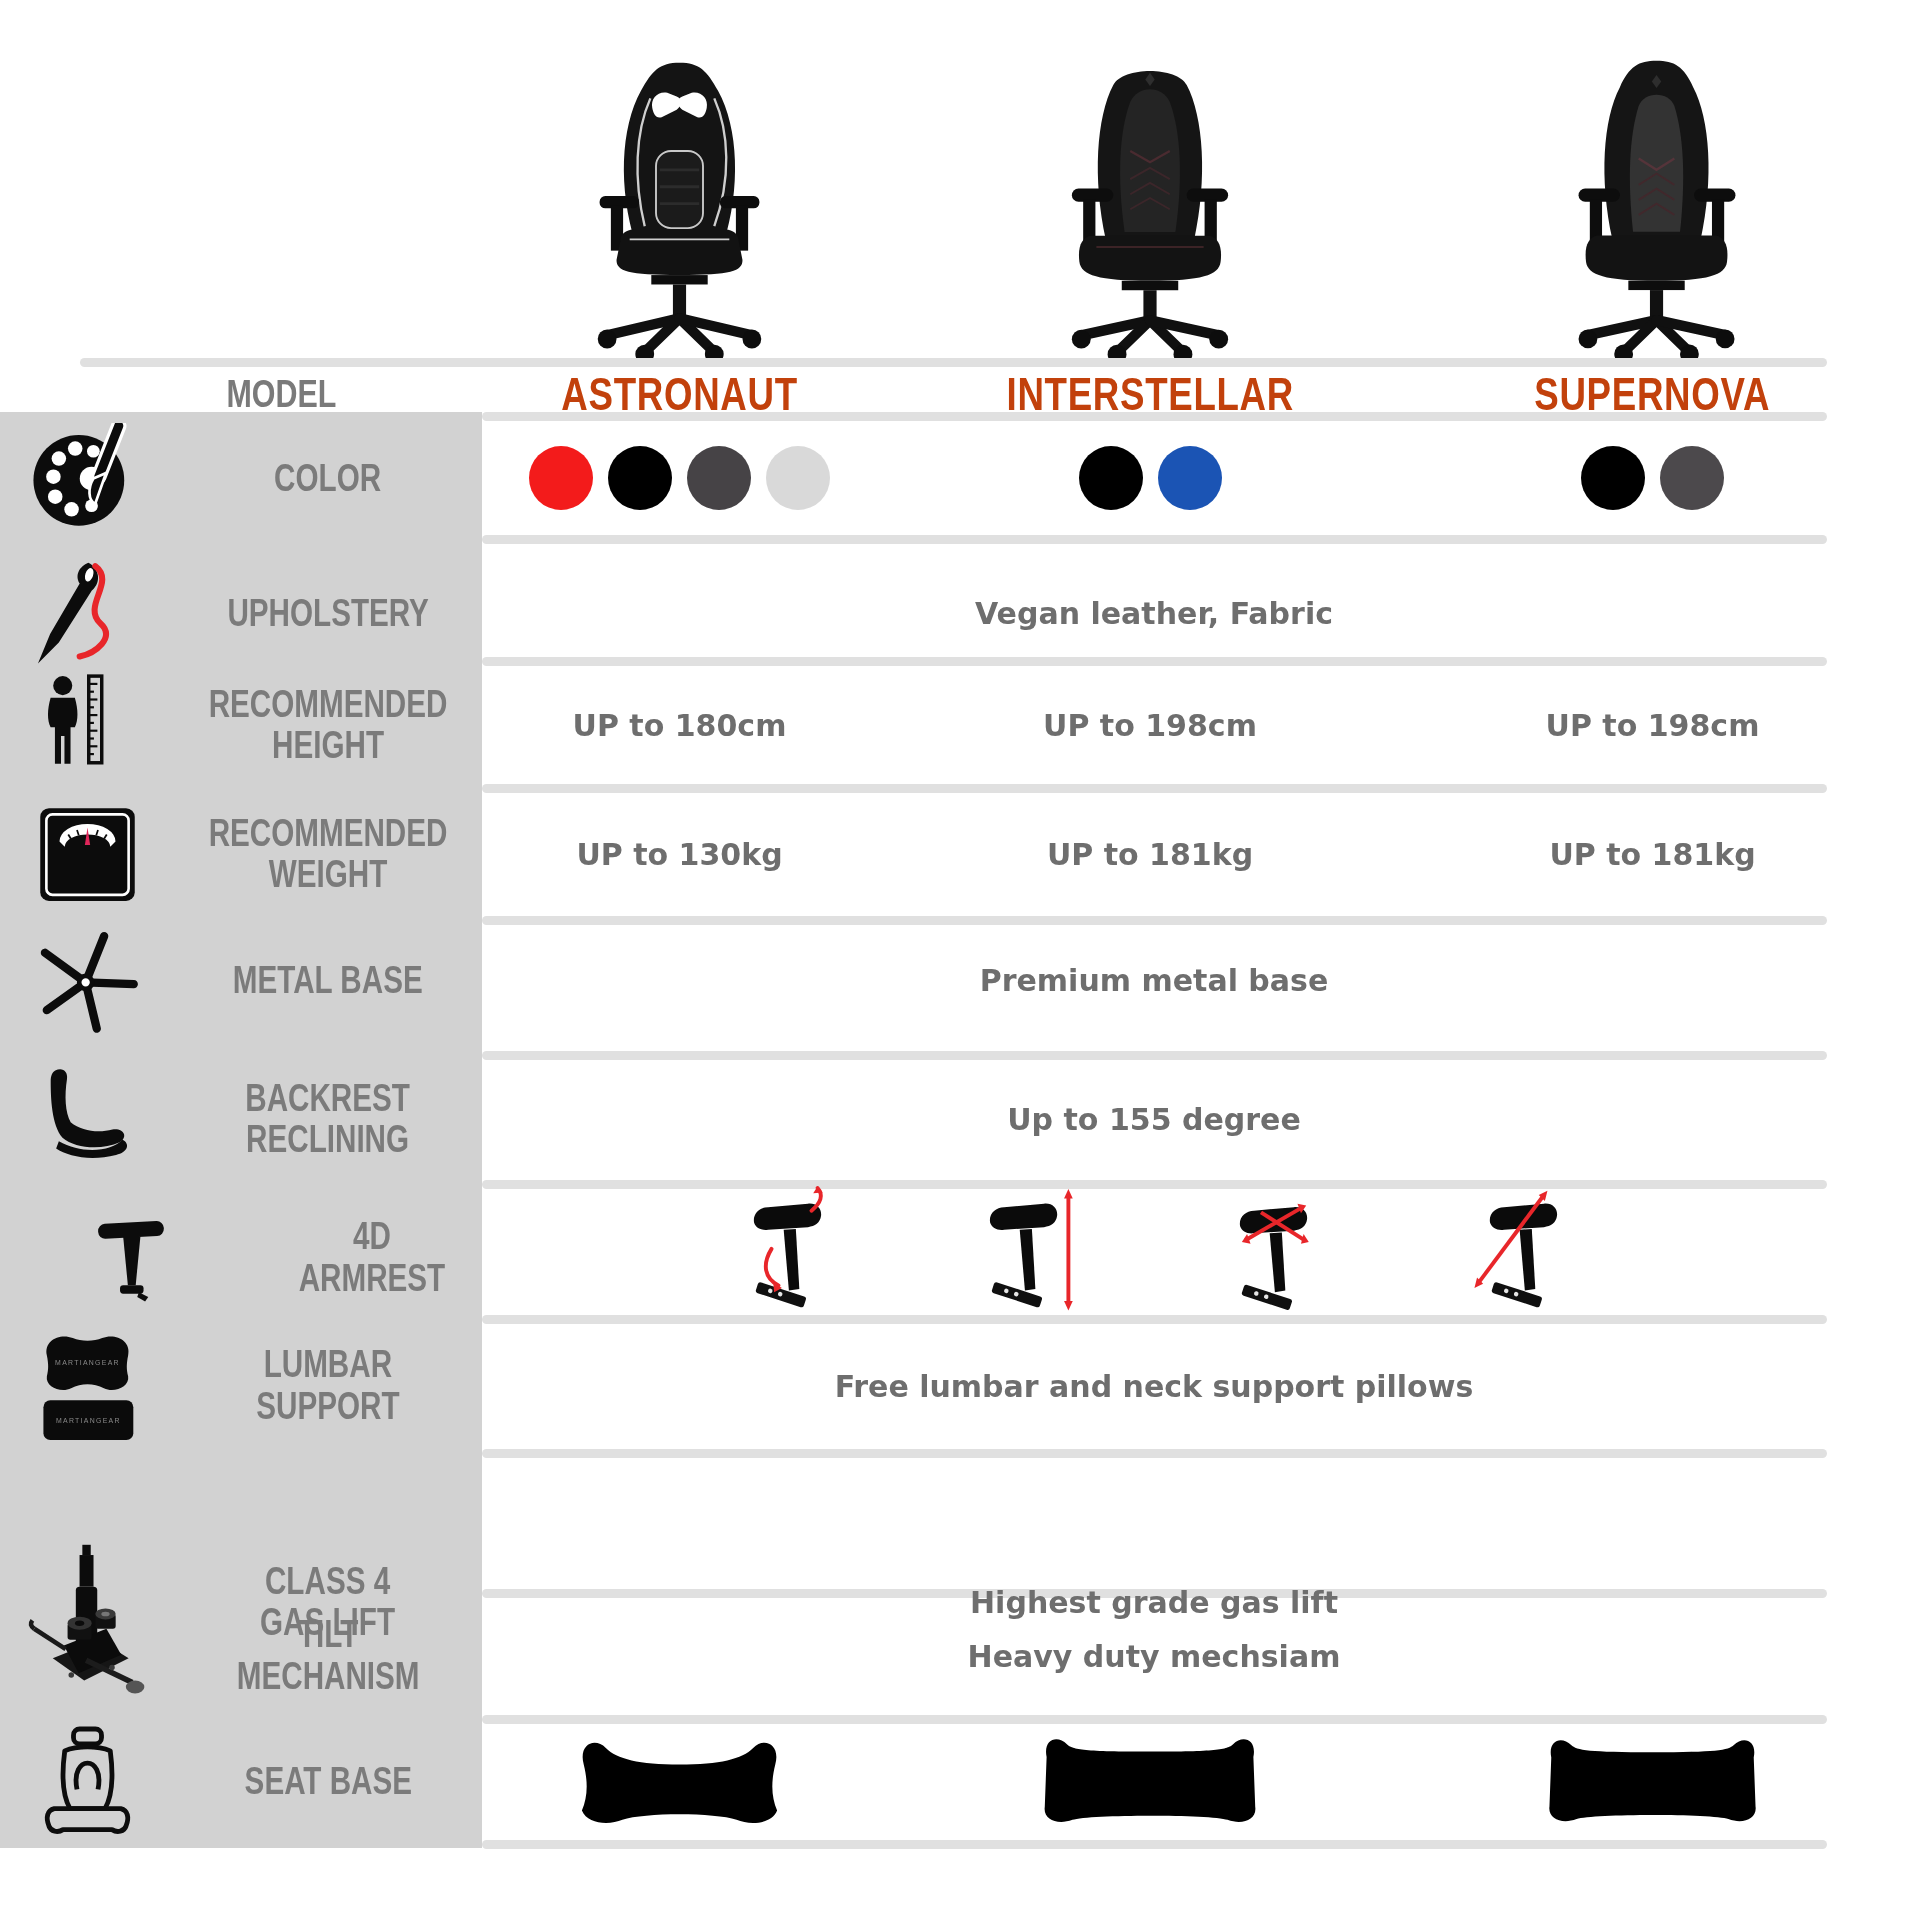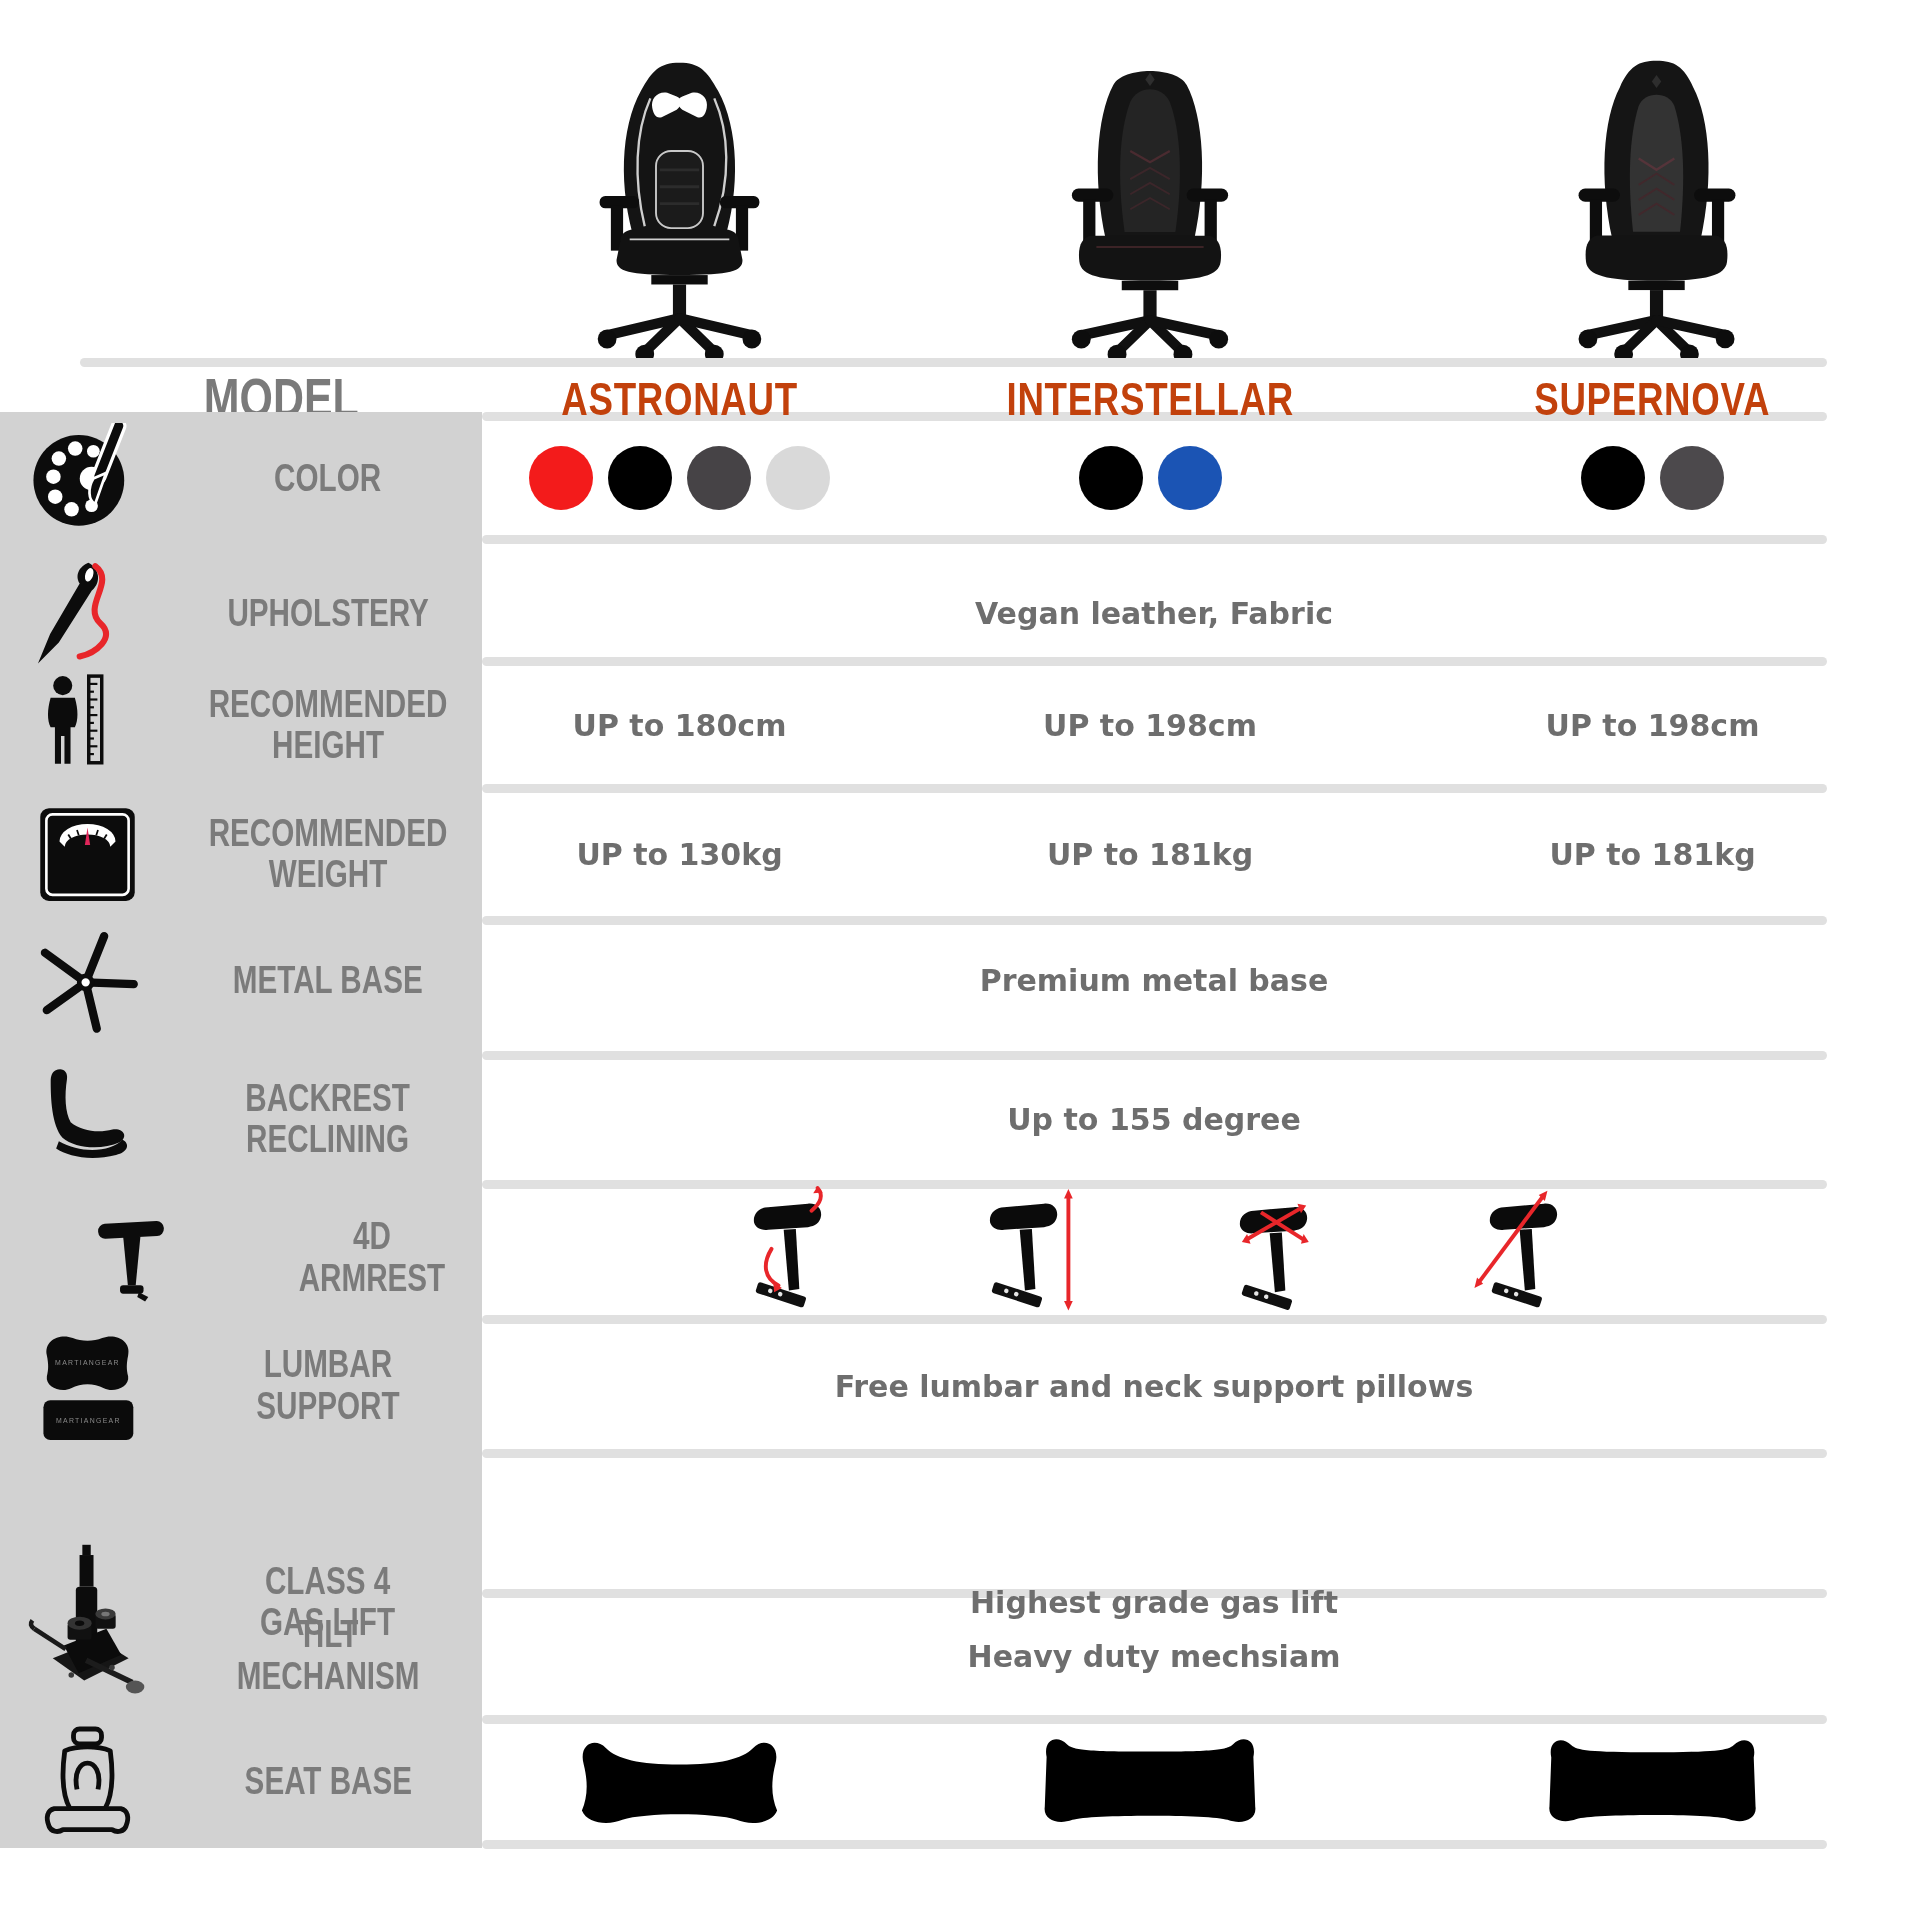--- a/index.html
+++ b/index.html
@@ -6,21 +6,21 @@
   body{width:1928px;height:1928px;position:relative;font-family:"Liberation Sans",sans-serif;overflow:hidden;}
 
   .hline{position:absolute;height:8.5px;background:#e0e0e0;border-radius:4.7px;}
 
   
   .chairs{position:absolute;left:482px;top:36px;width:1345px;height:322px;display:grid;grid-template-columns:395px 546px 403px;}
   .chair-cell{display:flex;align-items:flex-end;justify-content:center;}
 
   
   .model-row{position:absolute;left:0;top:366px;width:1827px;height:46px;display:grid;grid-template-columns:482px 395px 546px 403px;align-items:center;}
-  .model-label{ text-align:center;color:#7a7a7a;font-weight:700;font-size:55px;}
+  .model-label{ text-align:center;color:#7a7a7a;font-weight:700;font-size:39px;}
   .model-name{ text-align:center;color:#c2410c;font-weight:700;font-size:47px;letter-spacing:0.9px;}
   .cond{display:inline-block;transform:scaleX(.78);transform-origin:50% 50%;white-space:pre-line;line-height:1.08;}
 
   
   .sidebar-bg{position:absolute;left:0;top:412px;width:482px;height:1436px;background:#d2d2d2;}
 
   
   .row{position:absolute;left:0;width:1827px;display:grid;grid-template-columns:174px 308px 395px 546px 403px;align-items:center;}
   .icon-cell{display:flex;justify-content:center;align-items:center;}
   .label-cell{text-align:center;color:#7b7b7b;font-weight:700;font-size:38px;}

